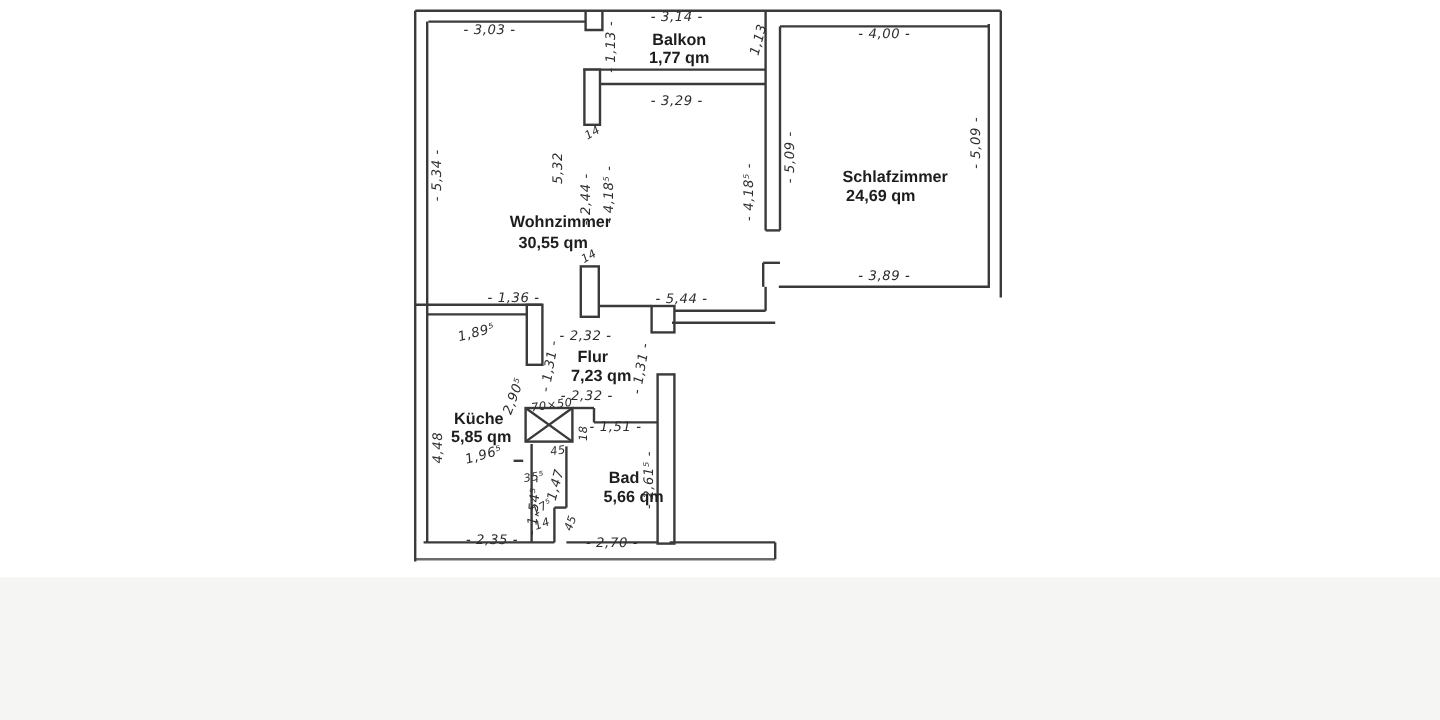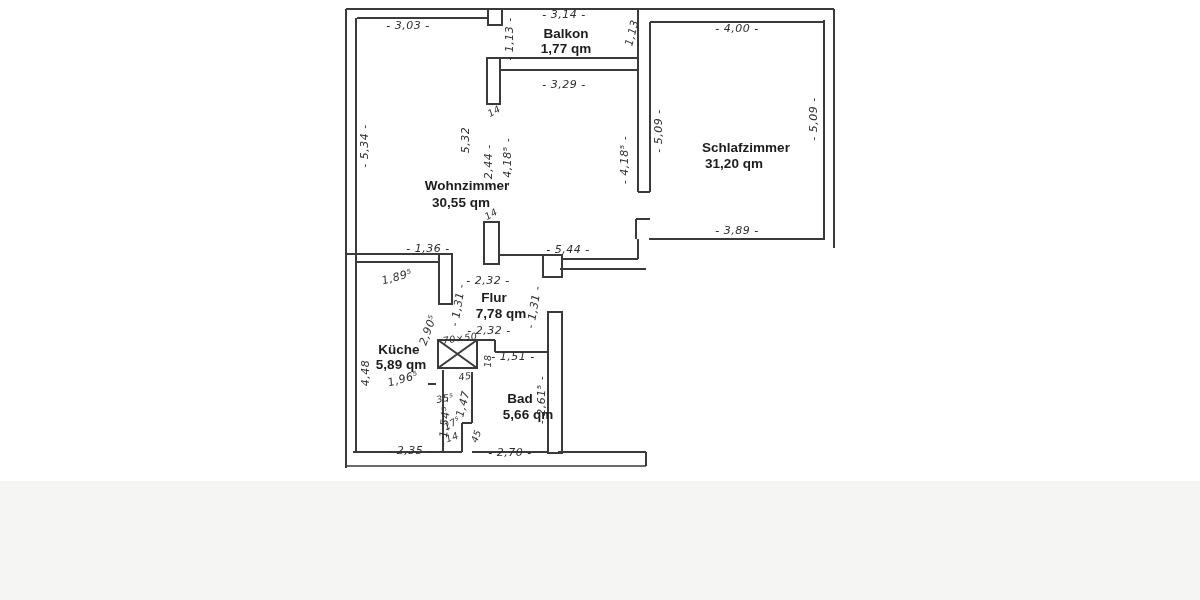--- a/index.html
+++ b/index.html
@@ -78,25 +78,25 @@
         <path d="M462,423 V452"></path>
         <path d="M428,384 H436"></path>
       </g>
     </svg>
 
     <div class="room" style="left:566px;top:33px">Balkon</div>
     <div class="room" style="left:566px;top:48px">1,77 qm</div>
     <div class="room" style="left:467px;top:185px">Wohnzimmer</div>
     <div class="room" style="left:461px;top:202px">30,55 qm</div>
     <div class="room" style="left:746px;top:147px">Schlafzimmer</div>
-    <div class="room" style="left:734px;top:163px">31,20 qm</div>
+    <div class="room" style="left:734px;top:163px">24,69 qm</div>
     <div class="room" style="left:494px;top:297px">Flur</div>
-    <div class="room" style="left:501px;top:313px">7,78 qm</div>
+    <div class="room" style="left:501px;top:313px">7,23 qm</div>
     <div class="room" style="left:399px;top:349px">Küche</div>
-    <div class="room" style="left:401px;top:364px">5,89 qm</div>
+    <div class="room" style="left:401px;top:364px">5,85 qm</div>
     <div class="room" style="left:520px;top:398px">Bad</div>
     <div class="room" style="left:528px;top:414px">5,66 qm</div>
 
     <div class="dim" style="left:408px;top:25px">- 3,03 -</div>
     <div class="dim" style="left:564px;top:14px">- 3,14 -</div>
     <div class="dim" style="left:509px;top:39px;transform:translate(-50%,-50%) rotate(-90deg)">- 1,13 -</div>
     <div class="dim" style="left:632px;top:33px;transform:translate(-50%,-50%) rotate(-75deg)">1,13</div>
     <div class="dim" style="left:564px;top:84px">- 3,29 -</div>
     <div class="dim small" style="left:494px;top:111px;transform:translate(-50%,-50%) rotate(-30deg)">14</div>
 

